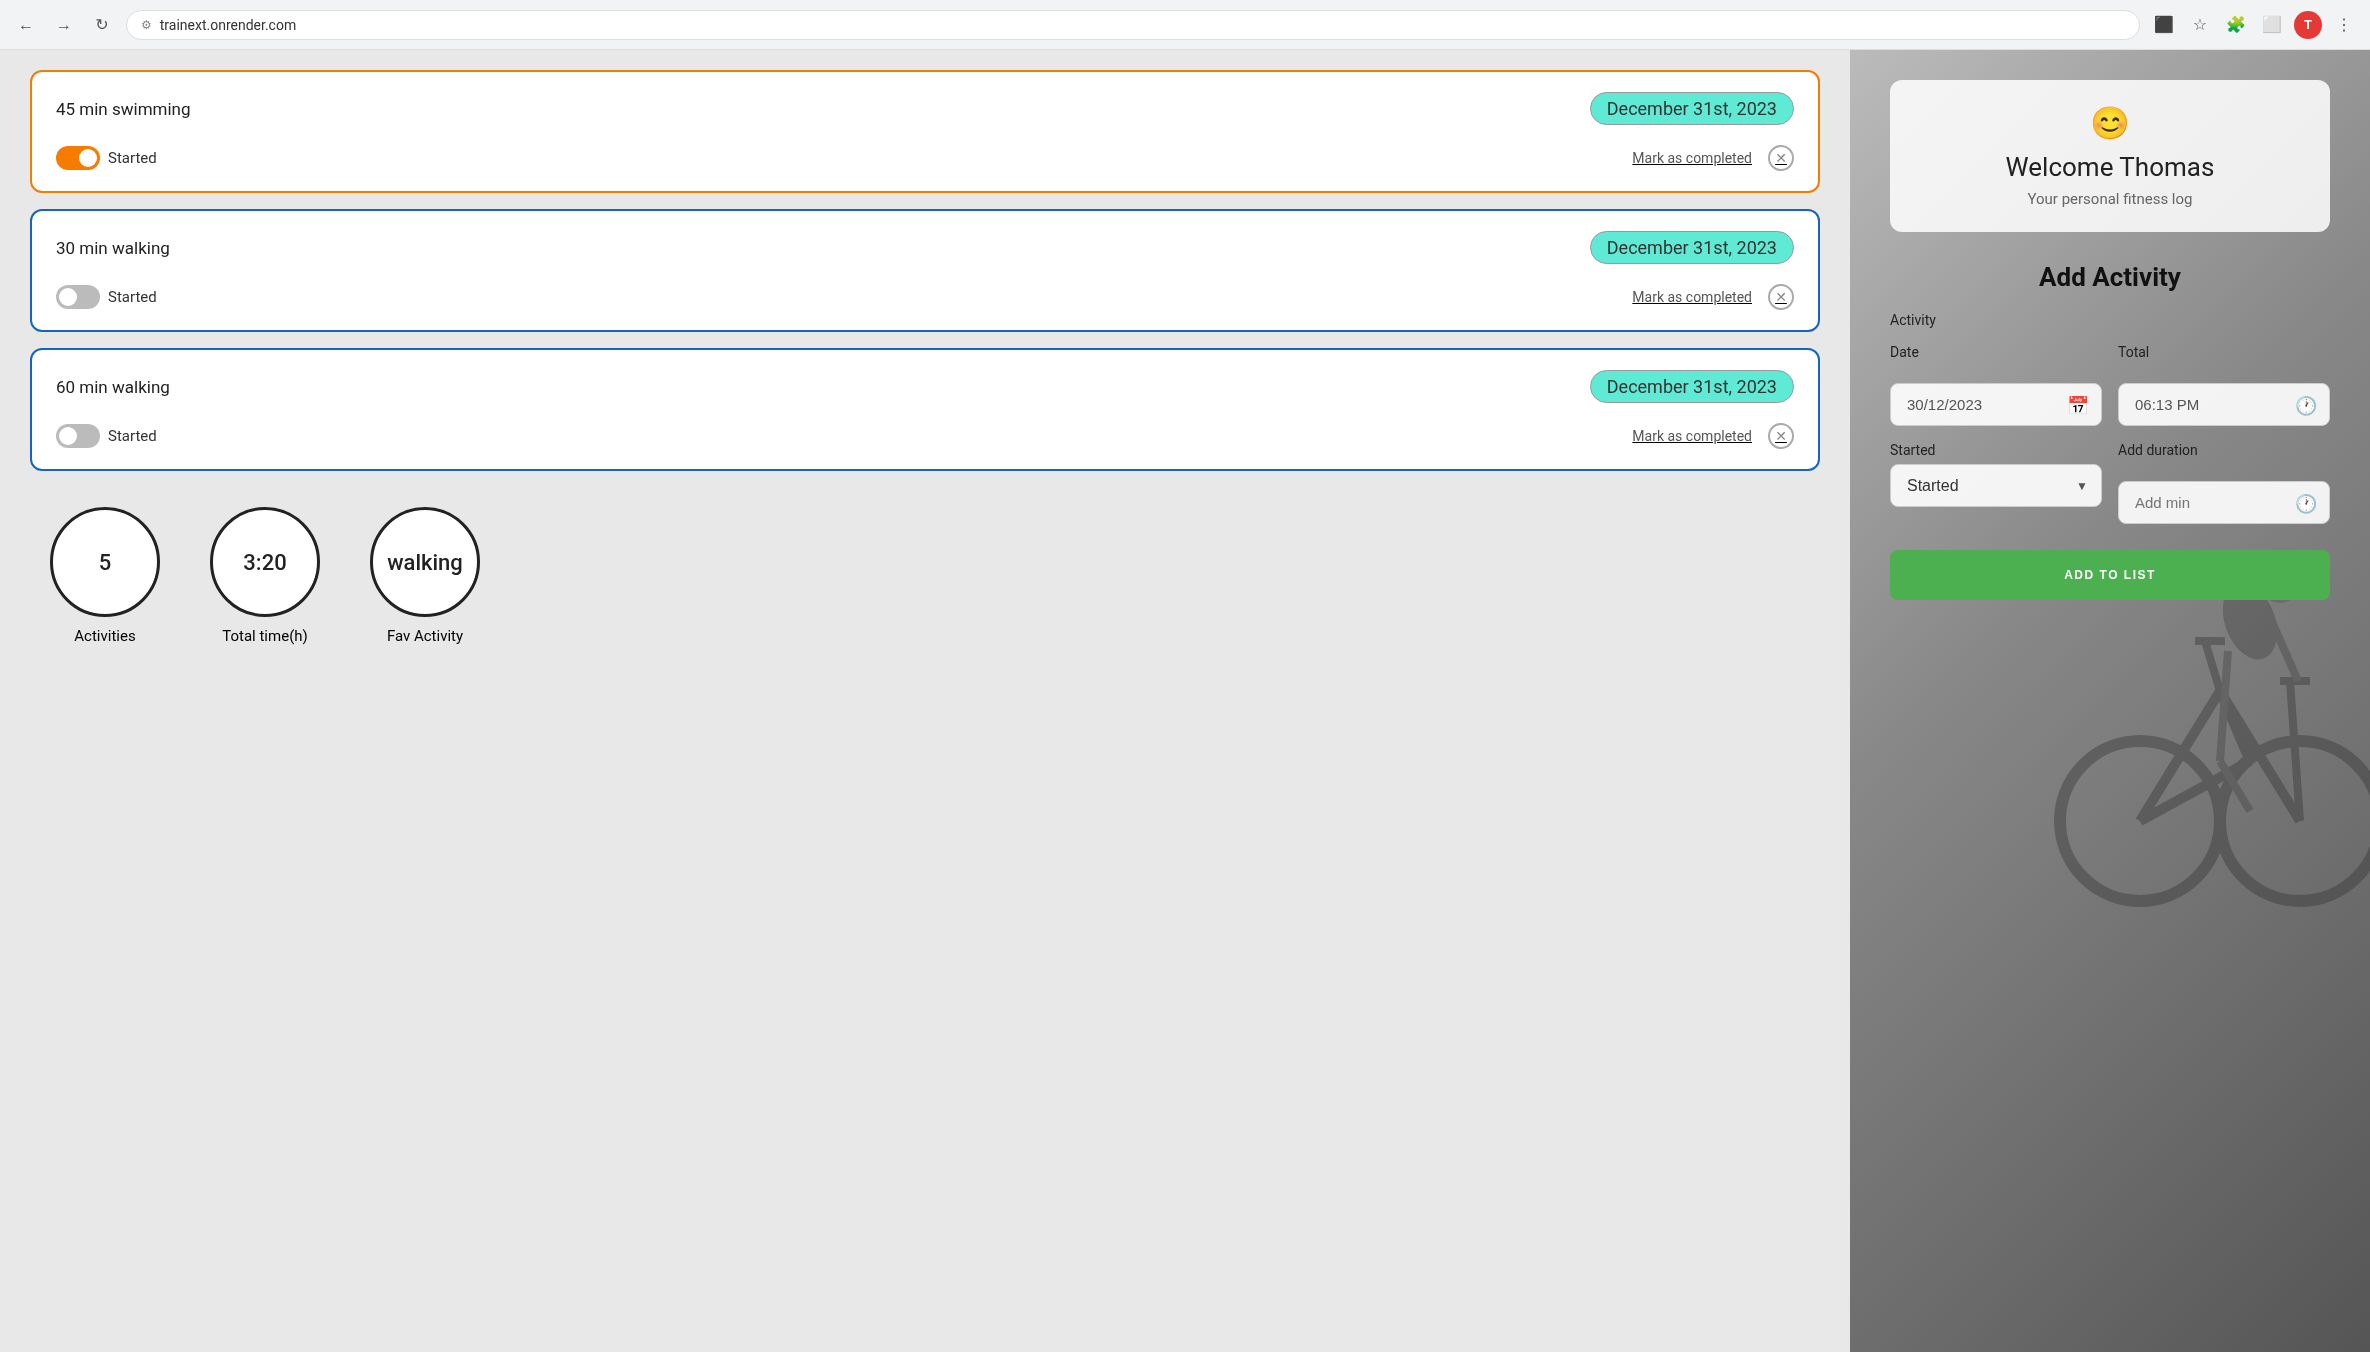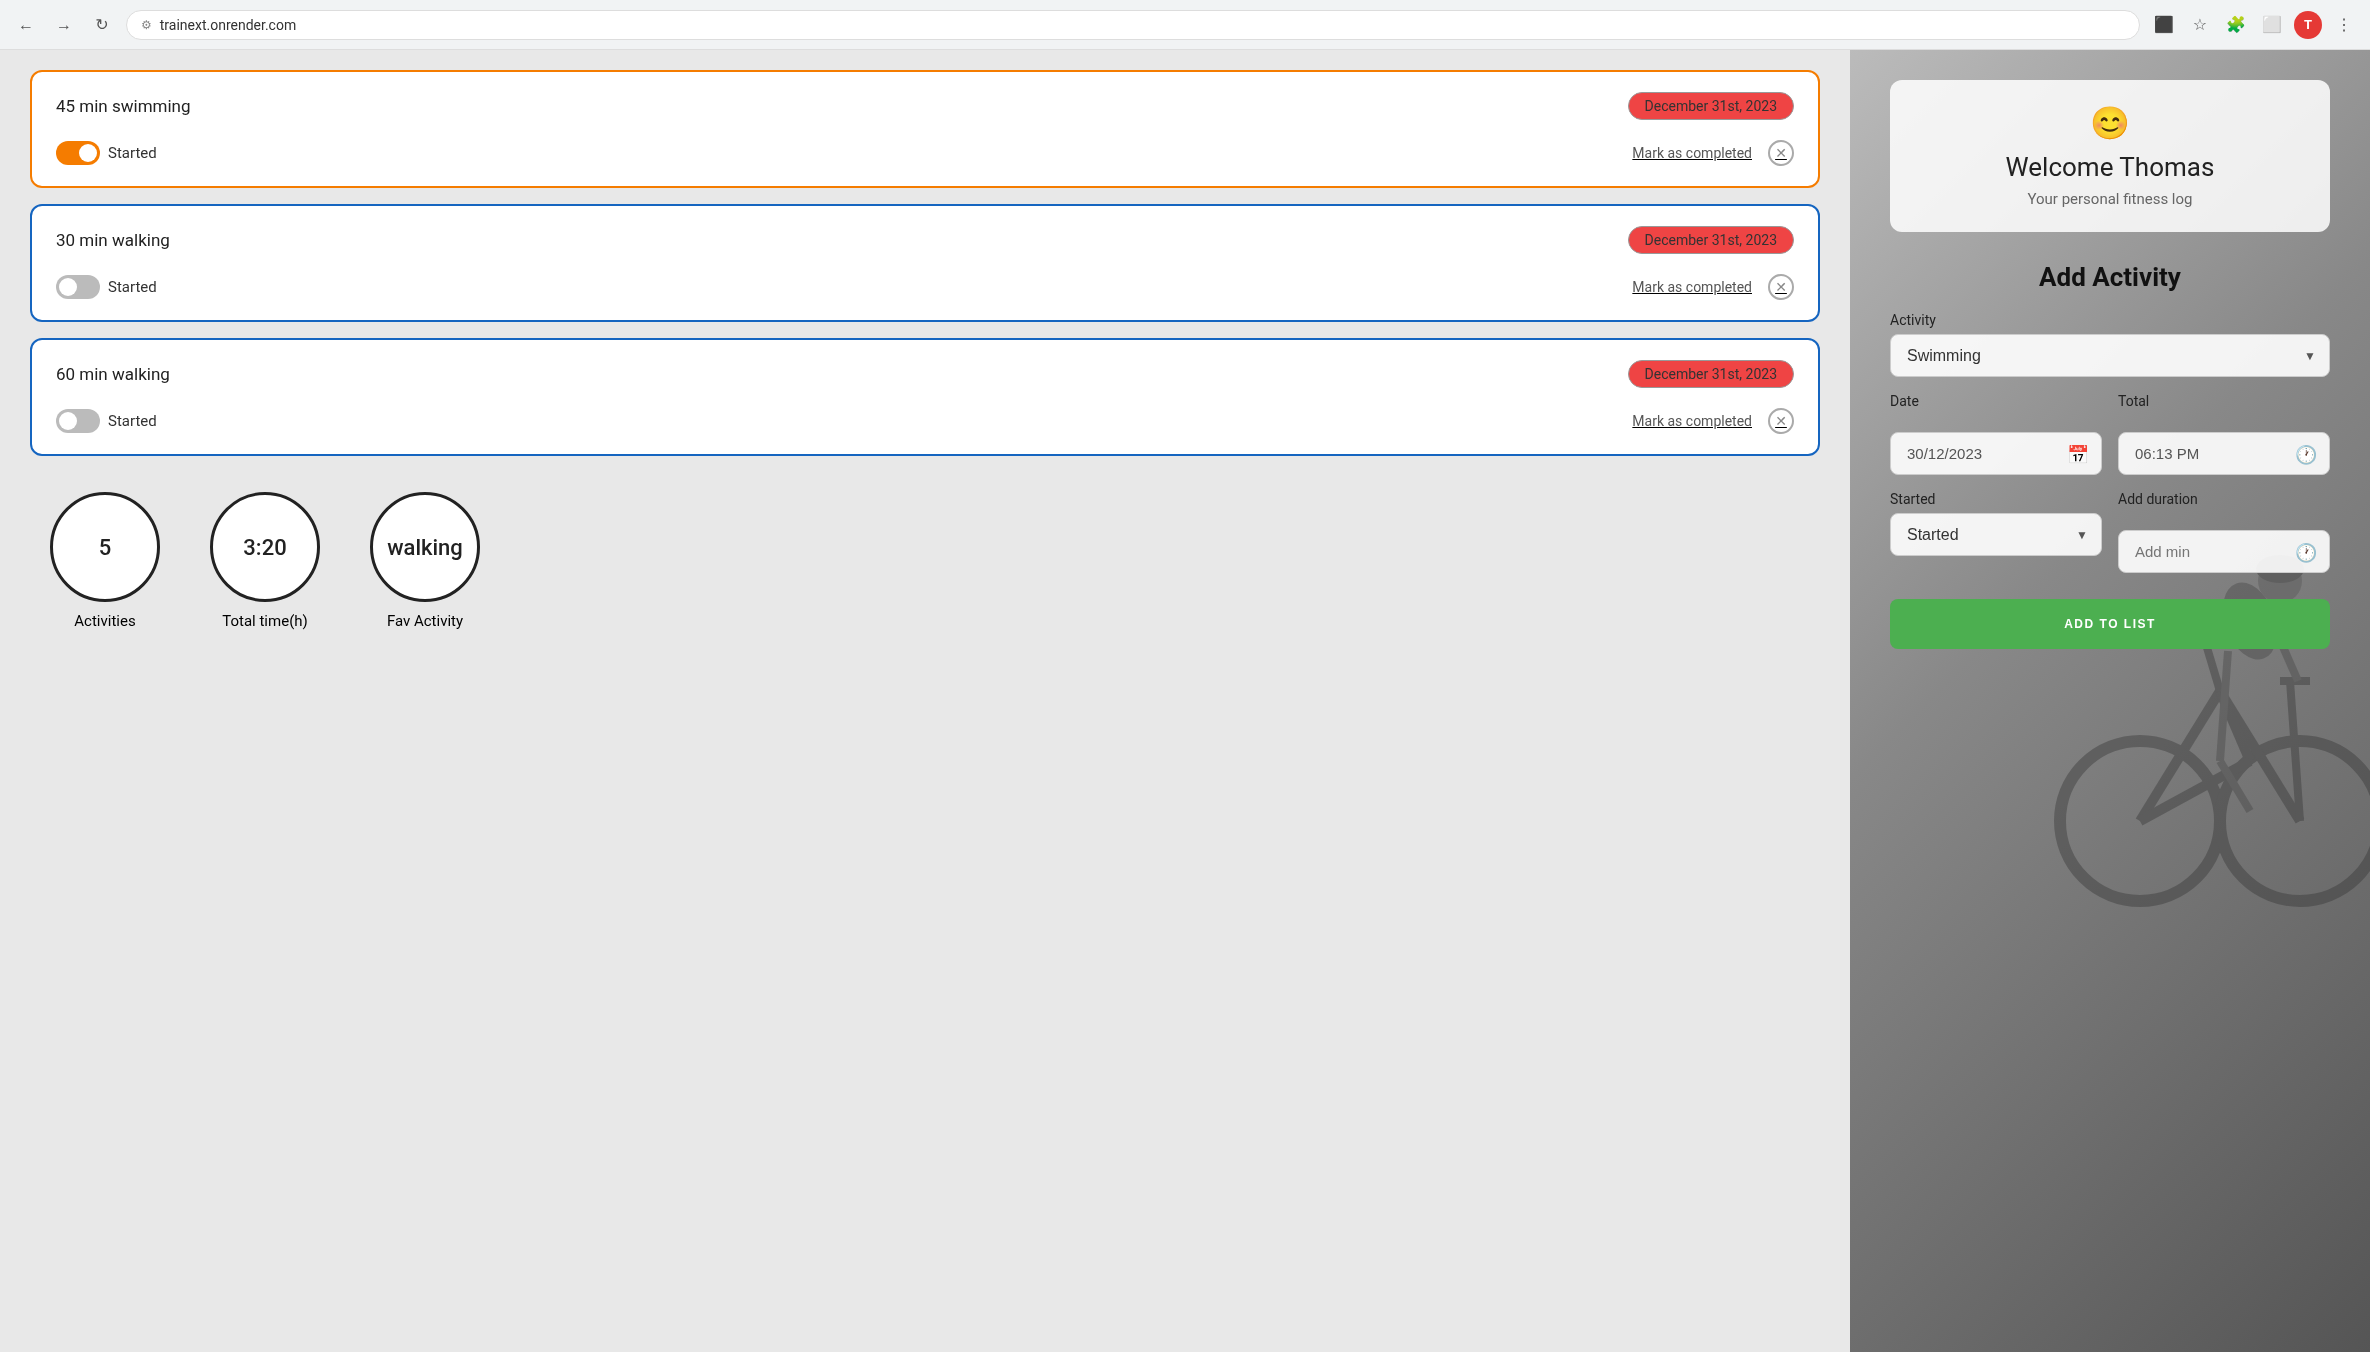--- a/index.html
+++ b/index.html
@@ -93,25 +93,25 @@
       display: flex;
       justify-content: space-between;
       align-items: center;
       margin-bottom: 20px;
     }
     .card-title {
       font-size: 17px;
       color: #222;
     }
     .card-date-badge {
-      background: #ef4444;
+      background: #5eead4;
       border: 1.5px solid #999;
       border-radius: 20px;
       padding: 5px 16px;
-      font-size: 14px;
+      font-size: 18px;
       color: #333;
     }
     .card-footer {
       display: flex;
       align-items: center;
       gap: 12px;
     }
     .toggle-container {
       display: flex;
       align-items: center;
@@ -480,28 +480,20 @@
         <div class="welcome-title">Welcome Thomas</div>
         <div class="welcome-subtitle">Your personal fitness log</div>
       </div>
 
       <div class="add-activity-form">
         <div class="form-title">Add Activity</div>
 
         
         <div class="form-group">
           <label class="form-label">Activity</label>
-          <div class="select-wrapper">
-            <select class="form-select">
-              <option>Swimming</option>
-              <option>Walking</option>
-              <option>Running</option>
-              <option>Cycling</option>
-            </select>
-          </div>
         </div>
 
         
         <div class="form-row">
           <div class="form-group">
             <label class="form-label">Date</label>
             <div class="input-wrapper">
               <input type="text" placeholder="30/12/2023" value="30/12/2023" style="">
               <span class="input-icon">📅</span>
             </div>

